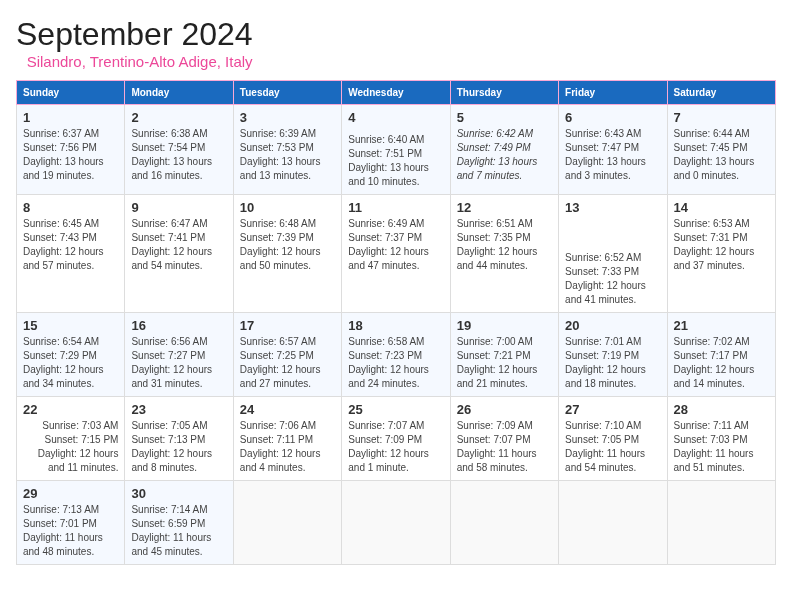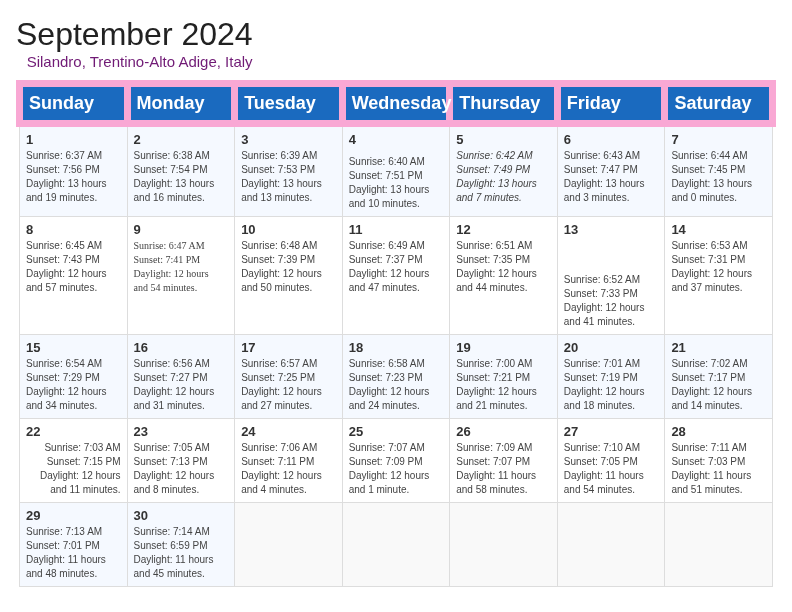--- a/index.html
+++ b/index.html
@@ -37,35 +37,35 @@
     .title-area {
       text-align: right;
     }
     .month-title {
       font-size: 32px;
       font-weight: normal;
       color: #222;
     }
     .location-subtitle {
       font-size: 15px;
-      color: #701a75;
+      color: #ec4899;
     }
     table {
       width: 100%;
       border-collapse: collapse;
       table-layout: fixed;
     }
     thead tr th {
       background-color: #1a6abf;
       color: #fff;
-      font-size: 18px;
+      font-size: 10px;
       font-weight: bold;
       text-align: left;
       padding: 6px 6px;
-      border: 7px solid #f9a8d4;
+      border: 1px solid #f9a8d4;
     }
     tbody tr td {
       vertical-align: top;
       padding: 5px 6px;
       font-size: 10.5px;
       color: #333;
       border: 1px solid #ddd;
       height: 80px;
     }
     tbody tr:nth-child(odd) td {
@@ -166,21 +166,21 @@
       <tr>
         <td>
           <span class="day-number">8</span>
           <div class="day-content" style="white-space: pre-line;">Sunrise: 6:45 AM
 Sunset: 7:43 PM
 Daylight: 12 hours
 and 57 minutes.</div>
         </td>
         <td>
           <span class="day-number">9</span>
-          <div class="day-content" style="white-space: pre-line; font-family: Liberation Serif, serif;">Sunrise: 6:47 AM
+          <div class="day-content" style="white-space: pre-line;">Sunrise: 6:47 AM
 Sunset: 7:41 PM
 Daylight: 12 hours
 and 54 minutes.</div>
         </td>
         <td>
           <span class="day-number">10</span>
           <div class="day-content" style="white-space: pre-line;">Sunrise: 6:48 AM
 Sunset: 7:39 PM
 Daylight: 12 hours
 and 50 minutes.</div>

